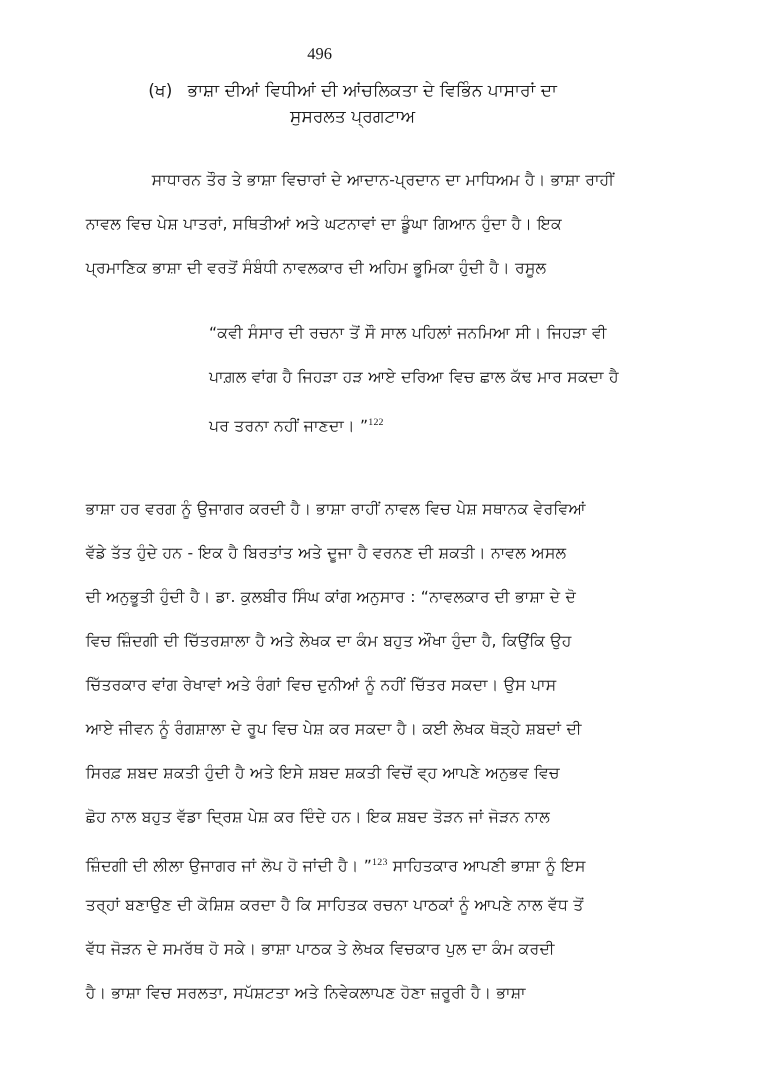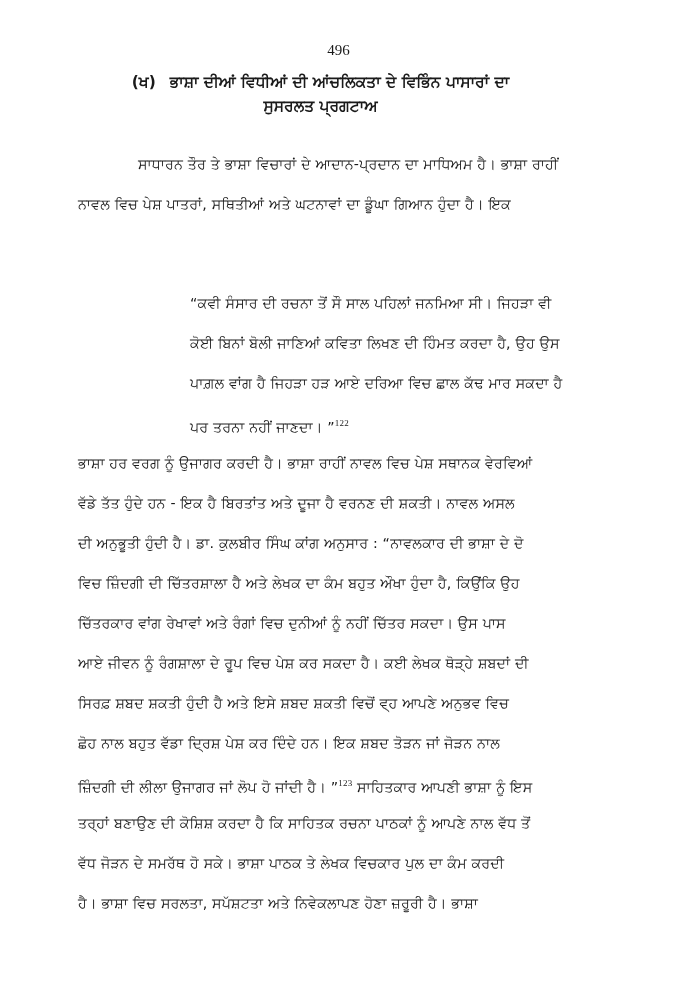--- a/index.html
+++ b/index.html
@@ -1,21 +1,21 @@
 <!DOCTYPE html>
 <html><head>
 <meta charset="utf-8">
 <style>
   html, body { margin: 0; padding: 0; background: #ffffff; }
   body { width: 700px; height: 989px; position: relative; overflow: hidden;
          font-family: "DejaVu Sans", "Liberation Sans", sans-serif; color: #1a1a1a; }
   .page-number { position: absolute; top: 42px; left: 0; width: 581px; text-align: center;
-                 font-family: "Liberation Serif", "DejaVu Serif", serif; font-size: 15px; margin-left: 48px; }
+                 font-family: "Liberation Serif", "DejaVu Serif", serif; font-size: 15px; }
   .heading { position: absolute; top: 70px; left: 0; width: 641px; text-align: center;
-             font-size: 15.5px; font-weight: bold; line-height: 24px; }
+             font-size: 15.5px; font-weight: normal; line-height: 24px; }
   .heading .marker { margin-right: 14px; }
   .body-block { position: absolute; left: 78px; width: 516px; font-size: 14.2px; }
   .line { height: 40px; line-height: 40px; white-space: nowrap; display: flex;
           justify-content: space-between; letter-spacing: 0.2px; }
   .line.last { justify-content: flex-start; gap: 6px; }
   .line.indent { padding-left: 60px; }
   .quote-block { position: absolute; left: 190px; width: 404px; font-size: 14.2px; top: 283px; }
   sup { font-family: "Liberation Serif", serif; font-size: 9px; vertical-align: 6px; }
   .p1 { top: 144px; }
   .p2 { top: 443px; }
@@ -26,25 +26,25 @@
 <div class="page-number">496</div>
 
 <div class="heading">
   <div><span class="marker">(ਖ)</span><span>ਭਾਸ਼ਾ ਦੀਆਂ ਵਿਧੀਆਂ ਦੀ ਆਂਚਲਿਕਤਾ ਦੇ ਵਿਭਿੰਨ ਪਾਸਾਰਾਂ ਦਾ</span></div>
   <div>ਸੁਸਰਲਤ ਪ੍ਰਗਟਾਅ</div>
 </div>
 
 <div class="body-block p1">
   <div class="line indent">ਸਾਧਾਰਨ ਤੌਰ ਤੇ ਭਾਸ਼ਾ ਵਿਚਾਰਾਂ ਦੇ ਆਦਾਨ-ਪ੍ਰਦਾਨ ਦਾ ਮਾਧਿਅਮ ਹੈ। ਭਾਸ਼ਾ ਰਾਹੀਂ</div>
   <div class="line">ਨਾਵਲ ਵਿਚ ਪੇਸ਼ ਪਾਤਰਾਂ, ਸਥਿਤੀਆਂ ਅਤੇ ਘਟਨਾਵਾਂ ਦਾ ਡੂੰਘਾ ਗਿਆਨ ਹੁੰਦਾ ਹੈ। ਇਕ</div>
+  <div class="line">ਪ੍ਰਮਾਣਿਕ ਭਾਸ਼ਾ ਦੀ ਵਰਤੋਂ ਸੰਬੰਧੀ ਨਾਵਲਕਾਰ ਦੀ ਅਹਿਮ ਭੂਮਿਕਾ ਹੁੰਦੀ ਹੈ। ਰਸੂਲ</div>
 </div>
 
 <div class="quote-block">
   <div class="line">“ਕਵੀ ਸੰਸਾਰ ਦੀ ਰਚਨਾ ਤੋਂ ਸੌ ਸਾਲ ਪਹਿਲਾਂ ਜਨਮਿਆ ਸੀ। ਜਿਹੜਾ ਵੀ</div>
-  <div class="line">ਕੋਈ ਬਿਨਾਂ ਬੋਲੀ ਜਾਣਿਆਂ ਕਵਿਤਾ ਲਿਖਣ ਦੀ ਹਿੰਮਤ ਕਰਦਾ ਹੈ, ਉਹ ਉਸ</div>
   <div class="line">ਪਾਗ਼ਲ ਵਾਂਗ ਹੈ ਜਿਹੜਾ ਹੜ ਆਏ ਦਰਿਆ ਵਿਚ ਛਾਲ ਕੱਢ ਮਾਰ ਸਕਦਾ ਹੈ</div>
   <div class="line last">
       <span><span>ਪਰ ਤਰਨਾ ਨਹੀਂ ਜਾਣਦਾ। ”</span><sup>122</sup></span>
     </div>
 </div>
 
 <div class="body-block p2">
   <div class="line">ਭਾਸ਼ਾ ਹਰ ਵਰਗ ਨੂੰ ਉਜਾਗਰ ਕਰਦੀ ਹੈ। ਭਾਸ਼ਾ ਰਾਹੀਂ ਨਾਵਲ ਵਿਚ ਪੇਸ਼ ਸਥਾਨਕ ਵੇਰਵਿਆਂ</div>
   <div class="line">ਵੱਡੇ ਤੱਤ ਹੁੰਦੇ ਹਨ - ਇਕ ਹੈ ਬਿਰਤਾਂਤ ਅਤੇ ਦੂਜਾ ਹੈ ਵਰਨਣ ਦੀ ਸ਼ਕਤੀ। ਨਾਵਲ ਅਸਲ</div>
   <div class="line">ਦੀ ਅਨੁਭੂਤੀ ਹੁੰਦੀ ਹੈ। ਡਾ. ਕੁਲਬੀਰ ਸਿੰਘ ਕਾਂਗ ਅਨੁਸਾਰ : “ਨਾਵਲਕਾਰ ਦੀ ਭਾਸ਼ਾ ਦੇ ਦੋ</div>

